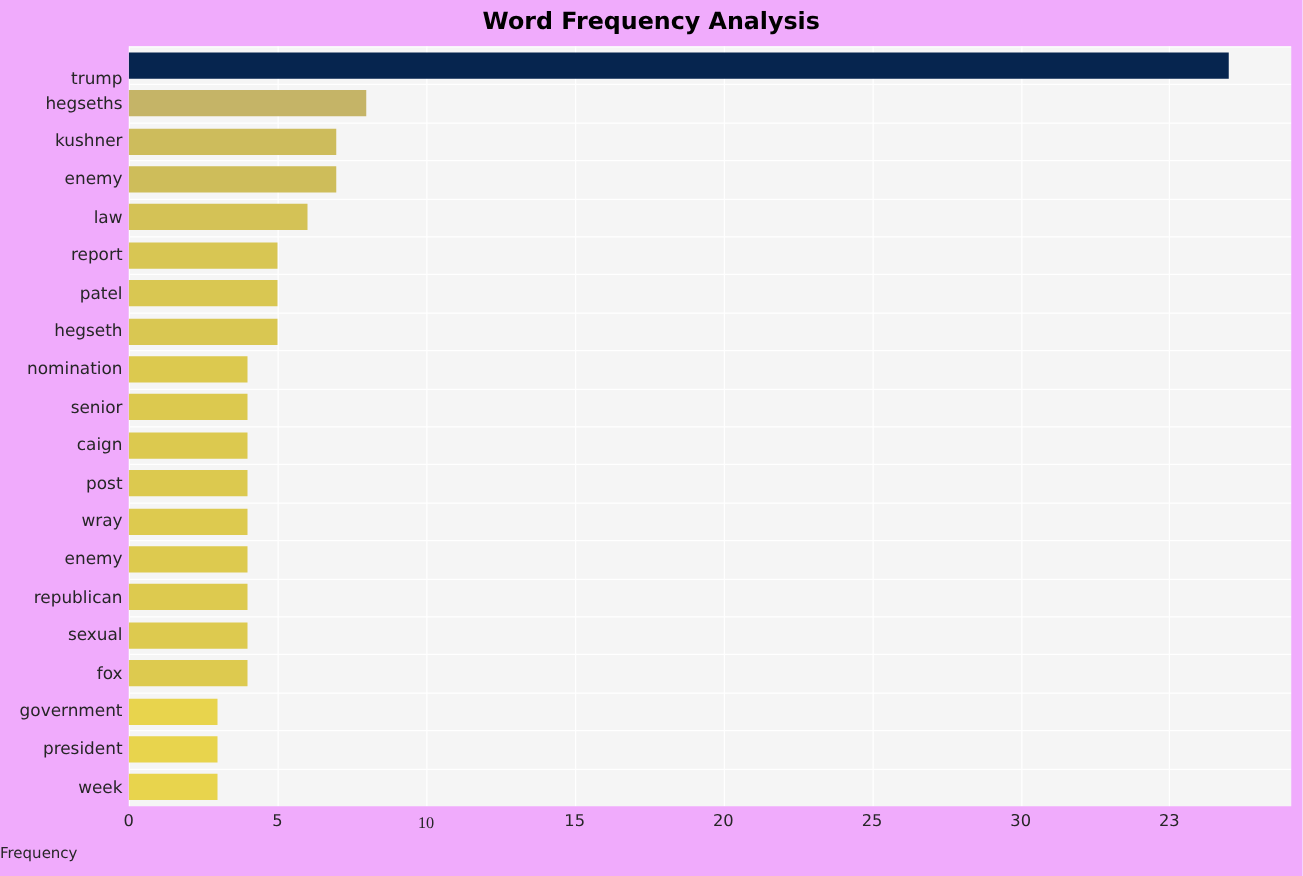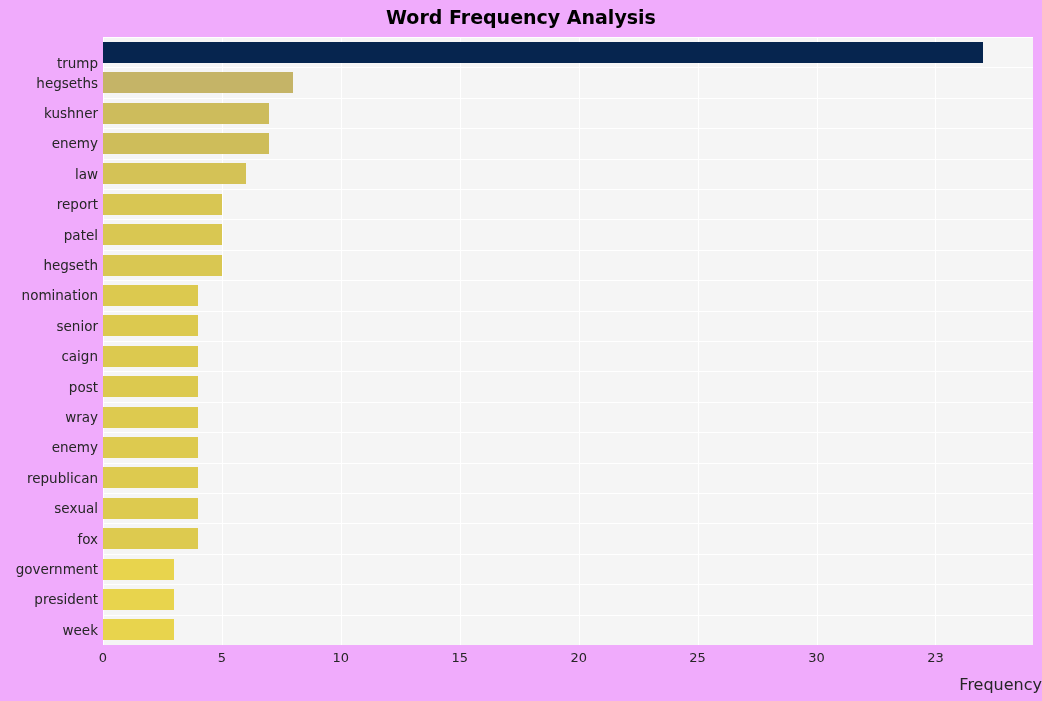--- a/index.html
+++ b/index.html
@@ -94,22 +94,22 @@
     font-size: 13px;
     color: #262626;
     white-space: nowrap;
     font-family: "DejaVu Sans", "Liberation Sans", sans-serif;
   }
   #xaxis-title {
     position: absolute;
     left: 0;
     top: 675px;
     width: 1042px;
-    text-align: right;
-    font-size: 16px;
+    text-align: left;
+    font-size: 12px;
     color: #262626;
     font-family: "DejaVu Sans", "Liberation Sans", sans-serif;
   }
 </style>
 </head>
 <body>
 
 <div id="figure">
 
   <div id="chart-title">Word Frequency Analysis</div>
@@ -188,21 +188,21 @@
       <div class="ytick" style="top: 463.2px;">sexual</div>
       <div class="ytick" style="top: 493.6px;">fox</div>
       <div class="ytick" style="top: 524px;">government</div>
       <div class="ytick" style="top: 554.4px;">president</div>
       <div class="ytick" style="top: 584.8px;">week</div>
     </div>
 
   <div id="xlabels">
       <div class="xtick" style="left: 103px;">0</div>
       <div class="xtick" style="left: 221.926px;">5</div>
-      <div class="xtick" style="left: 340.852px;">10</div>
+      <div class="xtick" style="left: 340.852px; font-family: Liberation Serif, serif;">10</div>
       <div class="xtick" style="left: 459.777px;">15</div>
       <div class="xtick" style="left: 578.703px;">20</div>
       <div class="xtick" style="left: 697.629px;">25</div>
       <div class="xtick" style="left: 816.555px;">30</div>
       <div class="xtick" style="left: 935.481px;">23</div>
     </div>
 
   <div id="xaxis-title">Frequency</div>
 
 </div>

